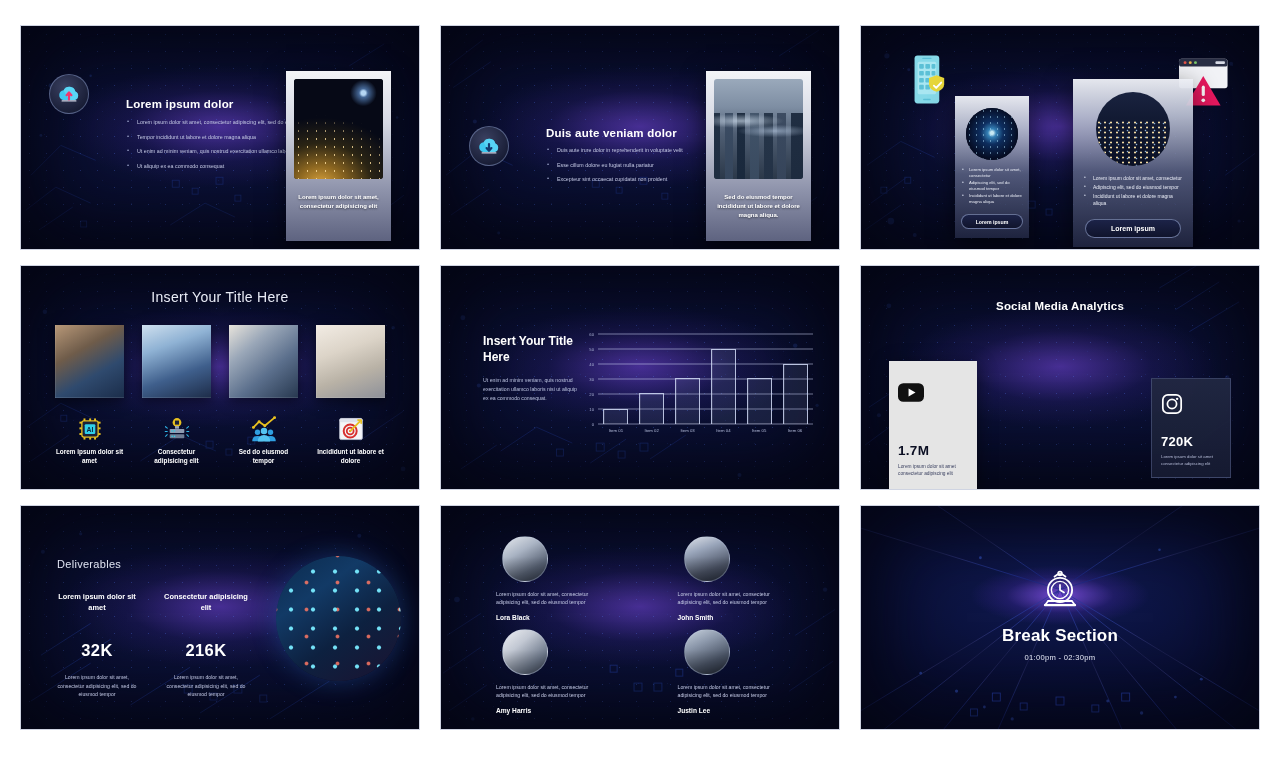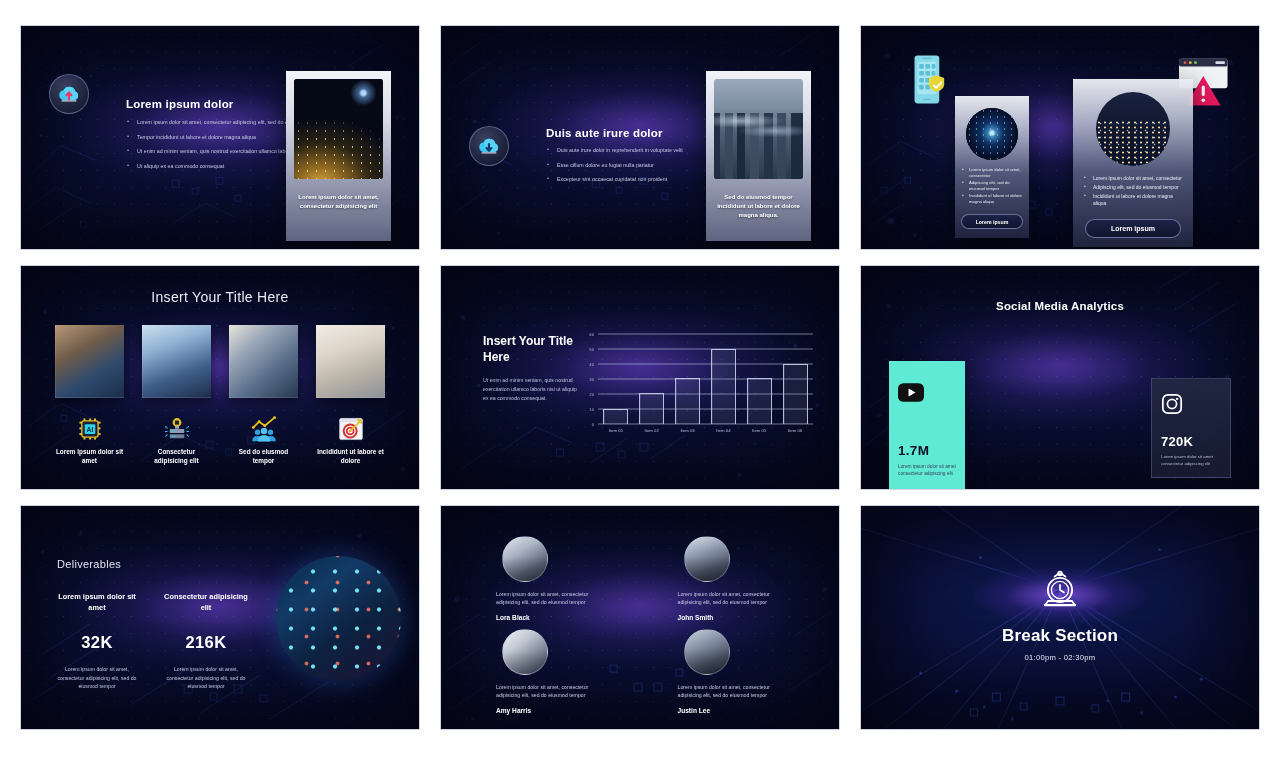--- a/index.html
+++ b/index.html
@@ -287,41 +287,41 @@
     position: absolute; left: 28px; right: 28px; top: 95px;
     display: flex; justify-content: space-between; align-items: center;
   }
   .soc-card {
     width: 80px; height: 100px; position: relative; padding: 10px 9px;
     display: flex; flex-direction: column;
     background: linear-gradient(180deg, rgba(33,39,66,.95), rgba(22,27,50,.95));
     border: 1px solid rgba(120,135,185,.35);
   }
   .soc-card.feature {
-    width: 76px; height: 134px; background: #5eead4; border: none;
+    width: 88px; height: 134px; background: #e5e5e5; border: none;
     box-shadow: 0 4px 18px rgba(0,0,0,.45);
   }
   .soc-ic { height: 30px; display: flex; align-items: center; }
   .soc-card.feature .soc-ic { height: 42px; }
   .soc-num {
     margin-top: auto; color: #ffffff; font-size: 13px; font-weight: bold; letter-spacing: .3px;
   }
   .soc-card.feature .soc-num { color: #0b0f23; font-size: 13.5px; margin-top: 30px; }
   .soc-sub { color: #b6bcd8; font-size: 4.3px; line-height: 1.5; margin-top: 5px; }
   .soc-card.feature .soc-sub { color: #3b4160; font-size: 4.8px; }
 
   
   .dl-title {
     position: absolute; left: 36px; top: 52px;
     color: #dfe3f1; font-size: 11px; font-weight: normal; letter-spacing: .3px;
   }
   .dl-cols { position: absolute; left: 30px; top: 86px; display: flex; gap: 17px; }
   .dl-col { width: 92px; text-align: center; }
   .dl-h { color: #ffffff; font-size: 7.4px; font-weight: bold; line-height: 1.45; }
-  .dl-n { color: #ffffff; font-size: 16.5px; font-weight: bold; margin-top: 20px; letter-spacing: .4px; }
+  .dl-n { color: #ffffff; font-size: 16.5px; font-weight: bold; margin-top: 28px; letter-spacing: .4px; }
   .dl-p { color: #c0c6e2; font-size: 5.2px; line-height: 1.6; margin-top: 13px; }
   .dl-circle {
     position: absolute; right: 18px; top: 50px; width: 125px; height: 125px;
     border-radius: 50%; overflow: hidden;
     background: linear-gradient(145deg, #0b2a4d 0%, #123a66 30%, #0d2140 60%, #1b1230 100%);
     box-shadow: 0 0 26px rgba(50,120,220,.32);
   }
   .dl-circle::before {
     content:""; position:absolute; inset:0;
     background-image:
@@ -459,21 +459,21 @@
     <div class="bg-vignette"></div>
     <div class="content">
       <div class="s-icon-badge">
         <svg width="26" height="22" viewBox="0 0 26 22" class="cloud-down">
           <path d="M7 17 A5 5 0 0 1 7.6 7.2 A6.4 6.4 0 0 1 19.4 8.4 A4.6 4.6 0 0 1 19 17 Z" fill="#3fc9f0"></path>
           <path d="M7.6 7.2 A6.4 6.4 0 0 1 19.4 8.4 A4.6 4.6 0 0 1 19 17 L13 17 Z" fill="#6fe0fa" opacity=".5"></path>
           <rect x="5.5" y="17.2" width="15" height="1.4" rx=".7" fill="#cfd6e6"></rect>
           <path d="M13 9 L13 15.8 M13 15.8 L10.6 13.1 M13 15.8 L15.4 13.1" stroke="#123a6e" stroke-width="2.2" fill="none" stroke-linecap="round"></path>
         </svg>
       </div>
-      <div class="s-head">Duis aute irure dolor</div>
+      <div class="s-head">Duis aute veniam dolor</div>
       <ul class="bullets">
         <li>Duis aute irure dolor in reprehenderit  in voluptate velit</li>
         <li>Esse cillum dolore eu fugiat nulla pariatur</li>
         <li>Excepteur sint occaecat cupidatat non proident</li>
       </ul>
       <div class="photo-card">
         <div class="photo">
             <div class="img-city"></div>
           </div>
         <div class="cap">Sed do eiusmod tempor incididunt ut labore et dolore magna aliqua.</div>

